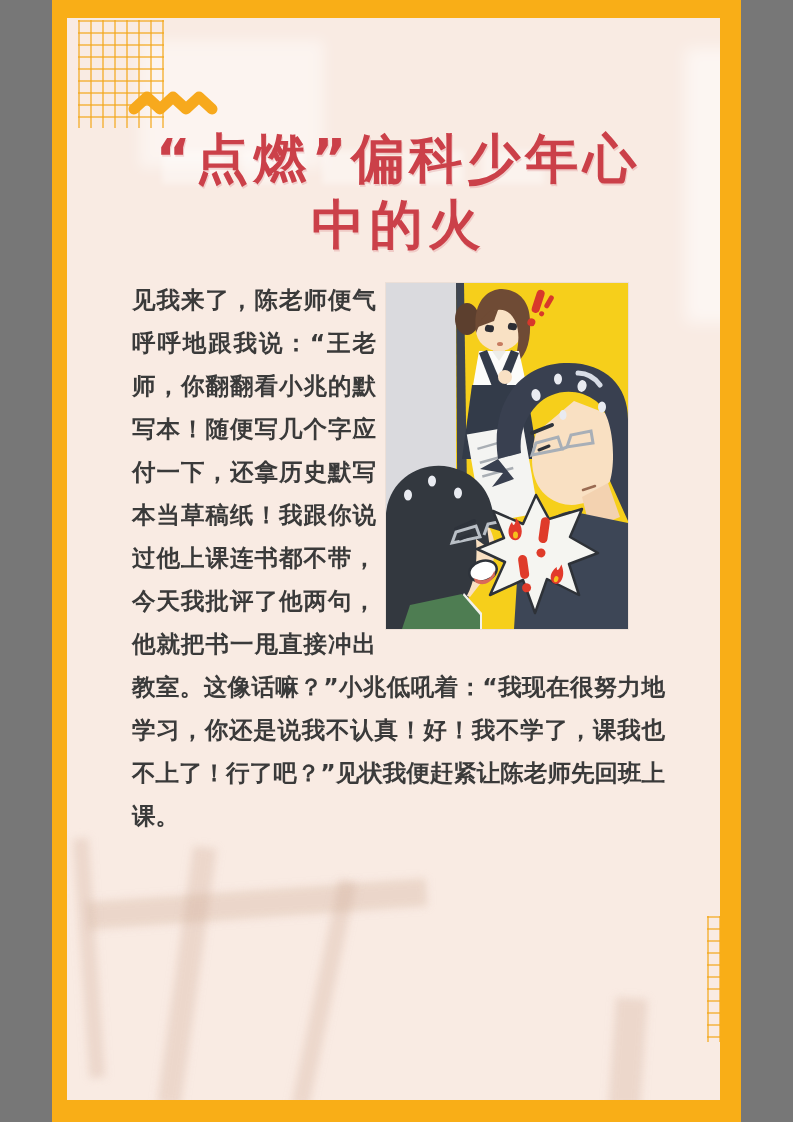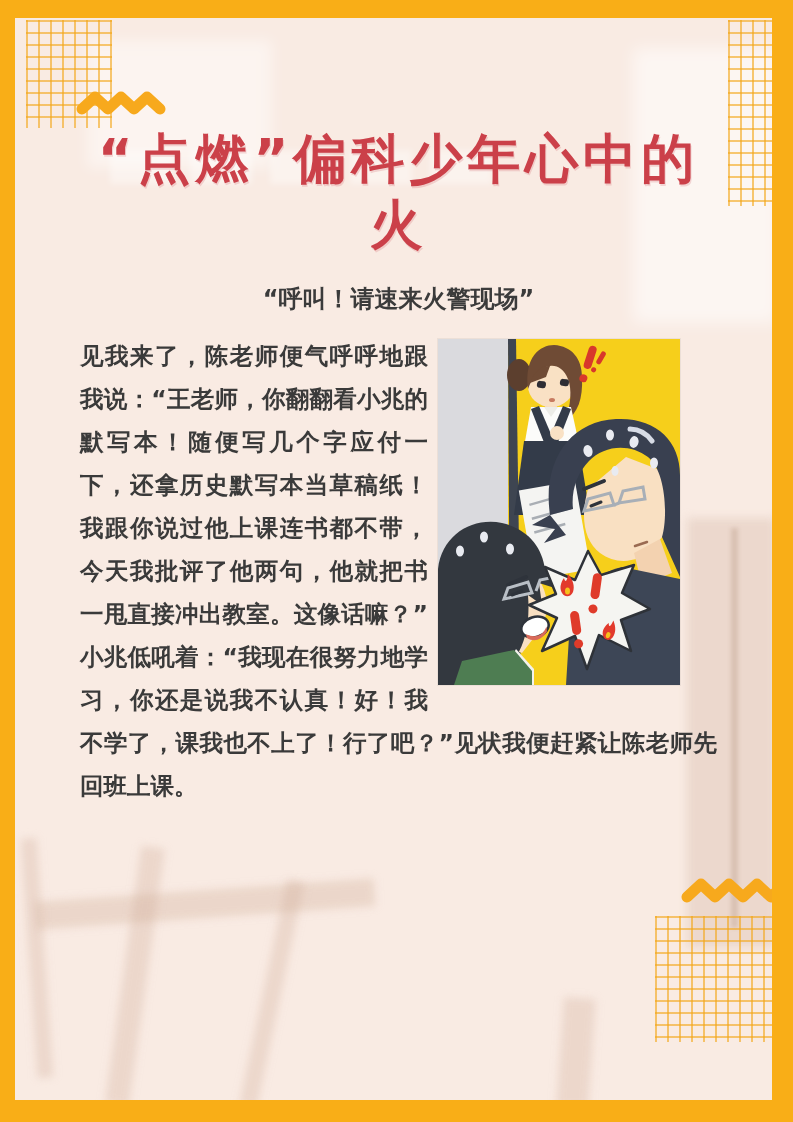--- a/index.html
+++ b/index.html
@@ -1,18 +1,18 @@
 <!DOCTYPE html>
 <html lang="zh"><head>
 <meta charset="utf-8">
 <style>
   html,body{margin:0;padding:0;background:#777;}
   .page{
     position:relative;
-    width:793px;height:1122px;
+    width:689px;height:1122px;
     margin:0 auto;
     background:#F9AE17;
     overflow:hidden;
     font-family:"DejaVu Sans",sans-serif;
   }
   .inner{
     position:absolute;
     left:15px;top:18px;right:21px;bottom:22px;
     background:#F9EBE3;
     overflow:hidden;
@@ -108,21 +108,20 @@
 
     <svg class="zigzag zz-tl" width="100" height="34" viewBox="0 0 100 34">
       <polyline points="7,23 20,11 33,23 46,11 59,23 72,11 85,23" fill="none" stroke="#F7A91D" stroke-width="11" stroke-linecap="round" stroke-linejoin="round"></polyline>
     </svg>
     <svg class="zigzag zz-br" width="120" height="36" viewBox="0 0 120 36">
       <polyline points="7,25 21,12 35,25 49,12 63,25 77,12 91,25 105,12 118,23" fill="none" stroke="#F7A91D" stroke-width="11" stroke-linecap="round" stroke-linejoin="round"></polyline>
     </svg>
 
     <div class="content">
       <h1 class="title">“点燃”偏科少年心中的火</h1>
-      <h2 class="subtitle">“呼叫！请速来火警现场”</h2>
 
       <div class="story">
         <div>
           <div class="illus" role="img" aria-label="卡通插图：生气的陈老师与戴眼镜大吼的学生小兆在教室门口争吵，门边站着另一位女老师，中间有默写本和带火苗感叹号的爆炸气泡">
             <svg width="242" height="346" viewBox="0 0 242 346">
 
               <rect width="242" height="346" fill="#F6CF1B"></rect>
 
               <rect width="70" height="346" fill="#DADADE"></rect>
               <polygon points="70,0 78,0 83,346 72,346" fill="#3E4551"></polygon>

